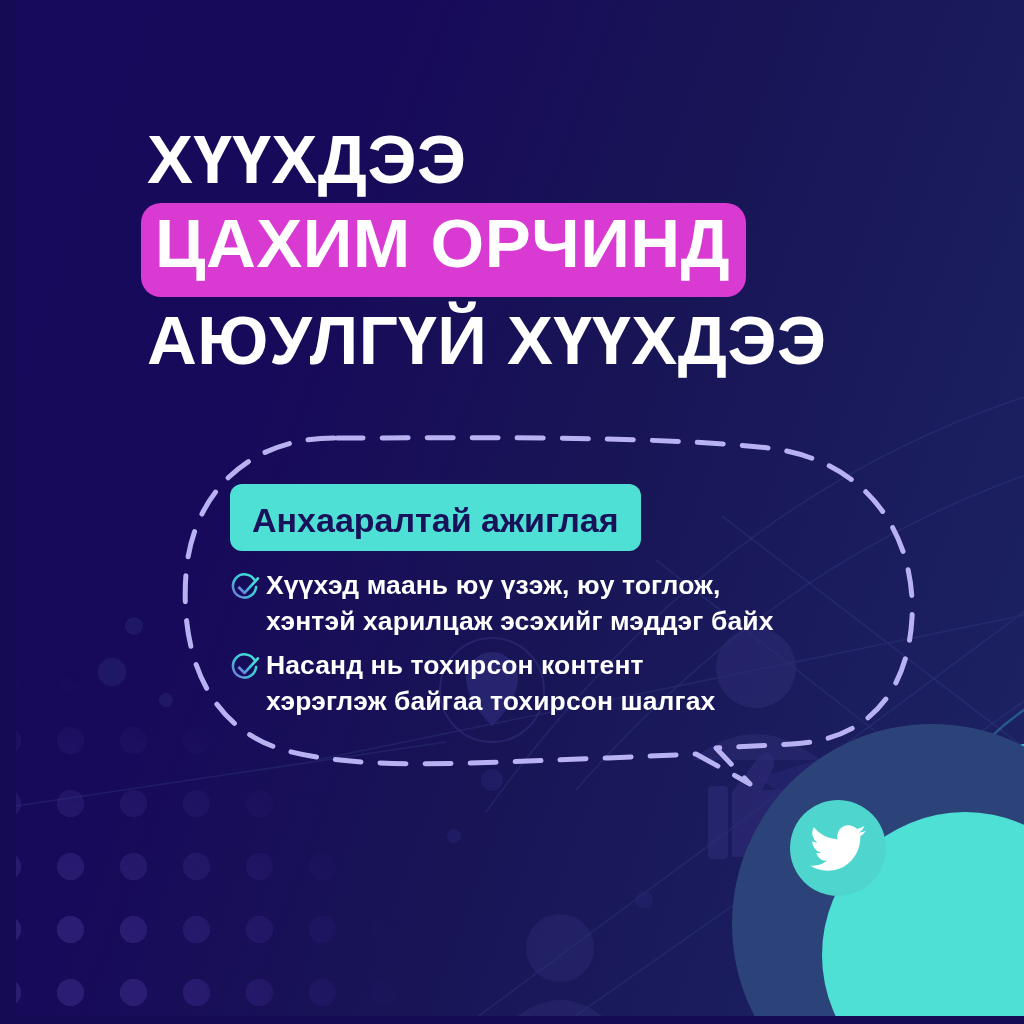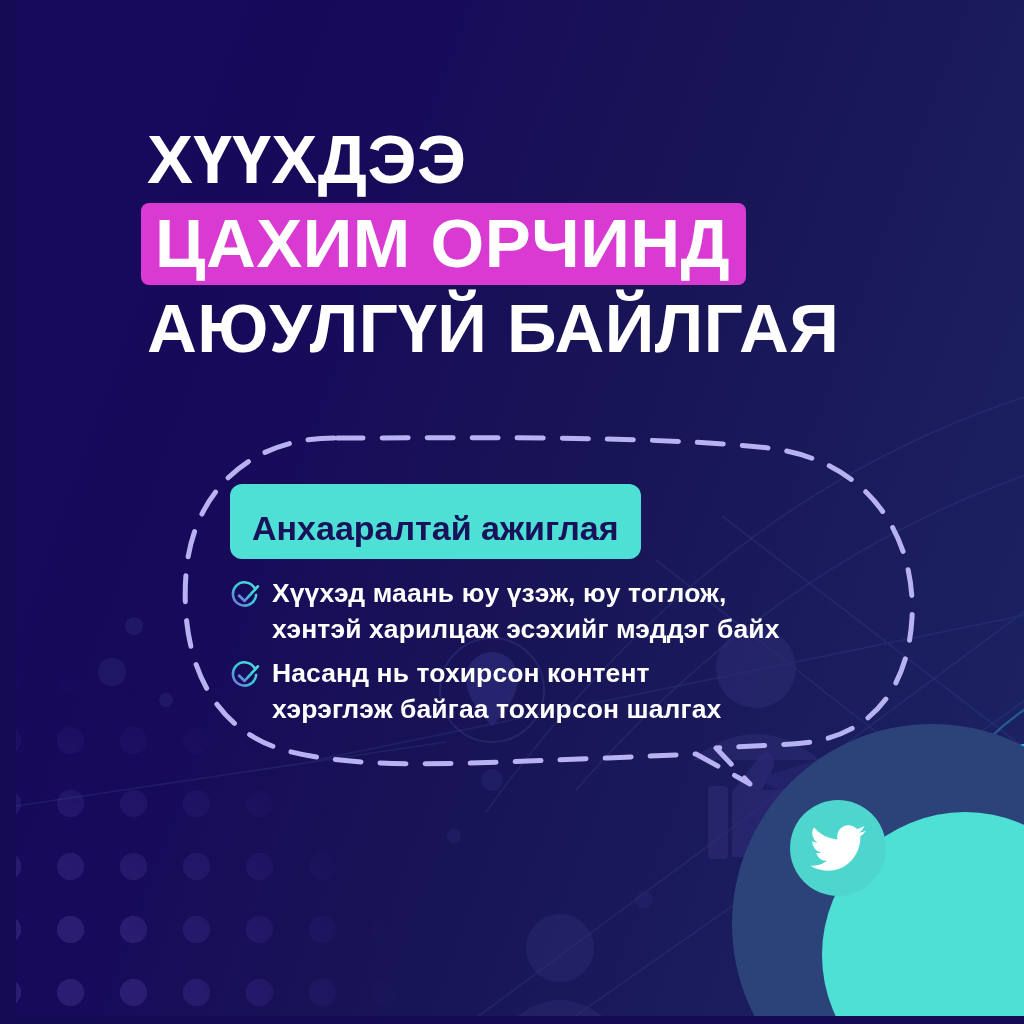--- a/index.html
+++ b/index.html
@@ -64,22 +64,22 @@
     line-height:75px;
     font-weight:bold;
     color:#ffffff;
     letter-spacing:0.5px;
     white-space:nowrap;
   }
   .hl-line.highlight{
     display:inline-block;
     background:#d93bd2;
     color:#ffffff;
-    border-radius:8px;
-    padding:6px 16px 6px 14px;
+    border-radius:20px;
+    padding:6px 16px 18px 14px;
     margin:6px 0 6px -6px;
     line-height:70px;
   }
 
   
   .bubble-svg{
     position:absolute;
     left:140px;
     top:432px;
     width:780px;
@@ -92,29 +92,29 @@
     top:484px;
     width:640px;
   }
   .chip{
     display:inline-block;
     background:#4ee0d5;
     color:#171259;
     font-size:34px;
     font-weight:bold;
     line-height:40px;
-    padding:24px 22px 11px 22px;
+    padding:16px 22px 11px 22px;
     border-radius:12px;
     white-space:nowrap;
   }
   .bullets{ margin-top:16px; }
   .bullet{
     display:flex;
     align-items:flex-start;
-    gap:11px;
+    gap:5px;
     margin-bottom:8px;
   }
   .check-icon{
     flex:0 0 auto;
     width:31px; height:31px;
     margin-top:5px;
   }
   .bullet-text{
     font-size:26.5px;
     line-height:36px;
@@ -212,21 +212,21 @@
       <path d="M 742 778 l 84 -26 l -30 80 l -18 -30 z"></path>
     </g>
   </svg>
 
   <div class="corner-ring-outer"></div>
   <div class="corner-ring-inner"></div>
 
   <div class="headline">
     <div class="hl-line">ХҮҮХДЭЭ</div>
     <div><span class="hl-line highlight">ЦАХИМ ОРЧИНД</span></div>
-    <div class="hl-line">АЮУЛГҮЙ БАЙЛГАЯ</div>
+    <div class="hl-line">АЮУЛГҮЙ ХҮҮХДЭЭ</div>
   </div>
 
   <svg class="bubble-svg" viewBox="0 0 780 380">
     <path d="M 178 6
              C 92 6 36 62 30 142
              C 24 222 52 296 128 318
              C 206 340 330 330 452 326
              L 540 322
              L 594 352
              L 560 316

